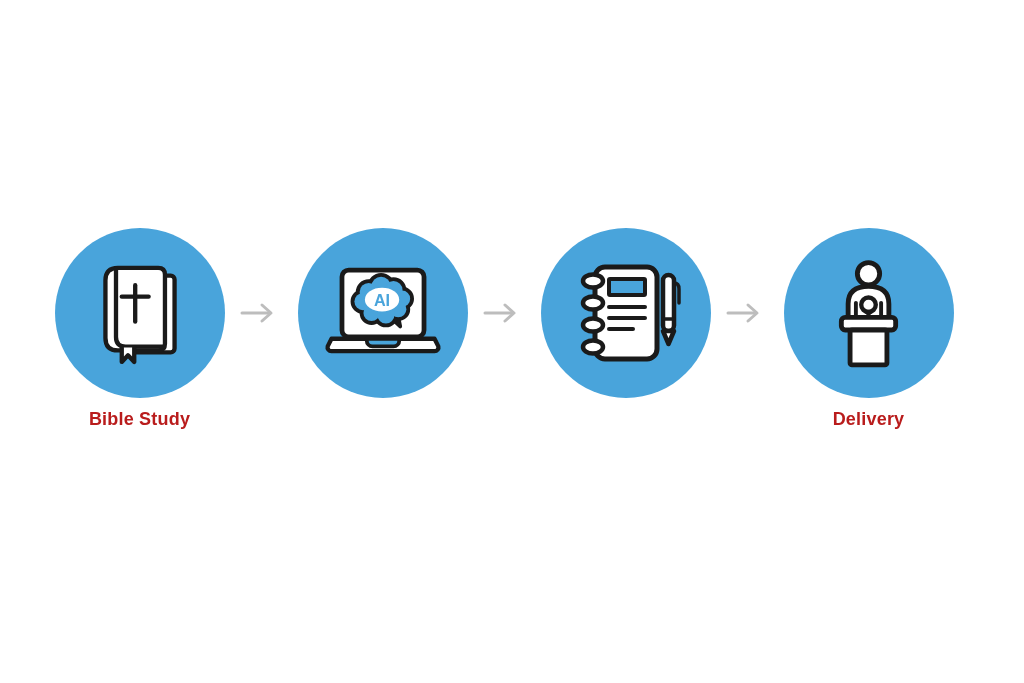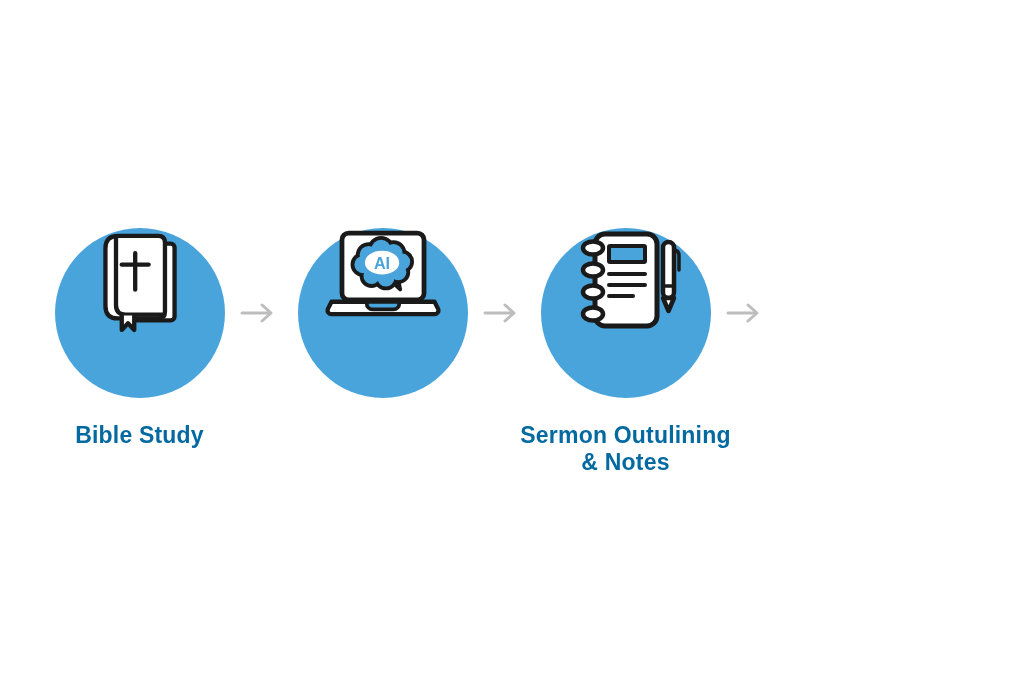--- a/index.html
+++ b/index.html
@@ -4,24 +4,24 @@
 <style>
   html,body { margin:0; padding:0; background:#ffffff; }
   .canvas {
     position:relative; width:1024px; height:683px; background:#ffffff;
     font-family:"Liberation Sans", sans-serif; overflow:hidden;
   }
   .flow { position:absolute; top:228px; left:18px; width:972px; display:flex; }
   .step { width:243px; display:flex; flex-direction:column; align-items:center; }
   .circle {
     width:170px; height:170px; border-radius:50%; background:#49a4db;
-    display:flex; justify-content:center; flex:0 0 auto;
+    display:flex; align-items:center; justify-content:center; flex:0 0 auto;
   }
   .label {
-    margin-top:24px; font-size:23px; font-weight:700; color:#0369a1;
+    margin-top:8px; font-size:18px; font-weight:700; color:#b91c1c;
     text-align:center; line-height:27px; white-space:pre-line; letter-spacing:0.2px;
   }
   .arrow { position:absolute; top:72px; width:44px; height:26px; }
   .a1 { left:221px; } .a2 { left:464px; } .a3 { left:707px; }
   svg { display:block; }
 </style>
 </head>
 <body>
 
 <div class="canvas">
@@ -99,24 +99,41 @@
               <ellipse cx="22" cy="64" rx="10" ry="6.5" fill="#ffffff" stroke-width="4.5"></ellipse>
               <ellipse cx="22" cy="86" rx="10" ry="6.5" fill="#ffffff" stroke-width="4.5"></ellipse>
               <rect x="92" y="14" width="11" height="56" rx="5.5" fill="#ffffff" stroke-width="4.5"></rect>
               <path d="M 103 22 Q 108 22 108 28 V 42" fill="none" stroke-width="3.5"></path>
               <line x1="92" y1="58" x2="103" y2="58" stroke-width="3.5"></line>
               <path d="M 92 70 H 103 L 97.5 83 Z" fill="#ffffff" stroke-width="4.5"></path>
             </g>
           </svg>
         </span>
       </div>
-      <div class="label">Sermon Outulining
-&amp; Notes</div>
     </div>
 
+    <div class="step">
+      <div class="circle">
+        <span>
+          <svg width="97" height="112" viewBox="0 0 100 115" fill="none">
+            <g stroke="#1a1a1a" stroke-linejoin="round" stroke-linecap="round">
+              <circle cx="50" cy="17" r="11.5" fill="#ffffff" stroke-width="5"></circle>
+              <path d="M 29 62 V 48 Q 29 30 50 30 Q 71 30 71 48 V 62 Z" fill="#ffffff" stroke-width="5"></path>
+              <line x1="37" y1="60" x2="37" y2="47" stroke-width="4"></line>
+              <line x1="63" y1="60" x2="63" y2="47" stroke-width="4"></line>
+              <circle cx="50" cy="49" r="7.5" fill="#ffffff" stroke-width="4.5"></circle>
+              <line x1="50" y1="56.5" x2="50" y2="63" stroke-width="4.5"></line>
+              <rect x="22" y="62" width="56" height="13" rx="4" fill="#ffffff" stroke-width="5"></rect>
+              <rect x="31" y="75" width="38" height="36" rx="2" fill="#ffffff" stroke-width="5"></rect>
+            </g>
+          </svg>
+        </span>
+      </div>
+      <div class="label">Delivery</div>
+    </div>
 
     <span class="arrow a1">
       <svg width="44" height="26" viewBox="0 0 44 26">
         <line x1="3" y1="13" x2="29" y2="13" stroke="#bdbdbd" stroke-width="3" stroke-linecap="round"></line>
         <polyline points="23,5 32,13 23,21" fill="none" stroke="#bdbdbd" stroke-width="3" stroke-linecap="round" stroke-linejoin="round"></polyline>
       </svg>
     </span>
     <span class="arrow a2">
       <svg width="44" height="26" viewBox="0 0 44 26">
         <line x1="3" y1="13" x2="29" y2="13" stroke="#bdbdbd" stroke-width="3" stroke-linecap="round"></line>

